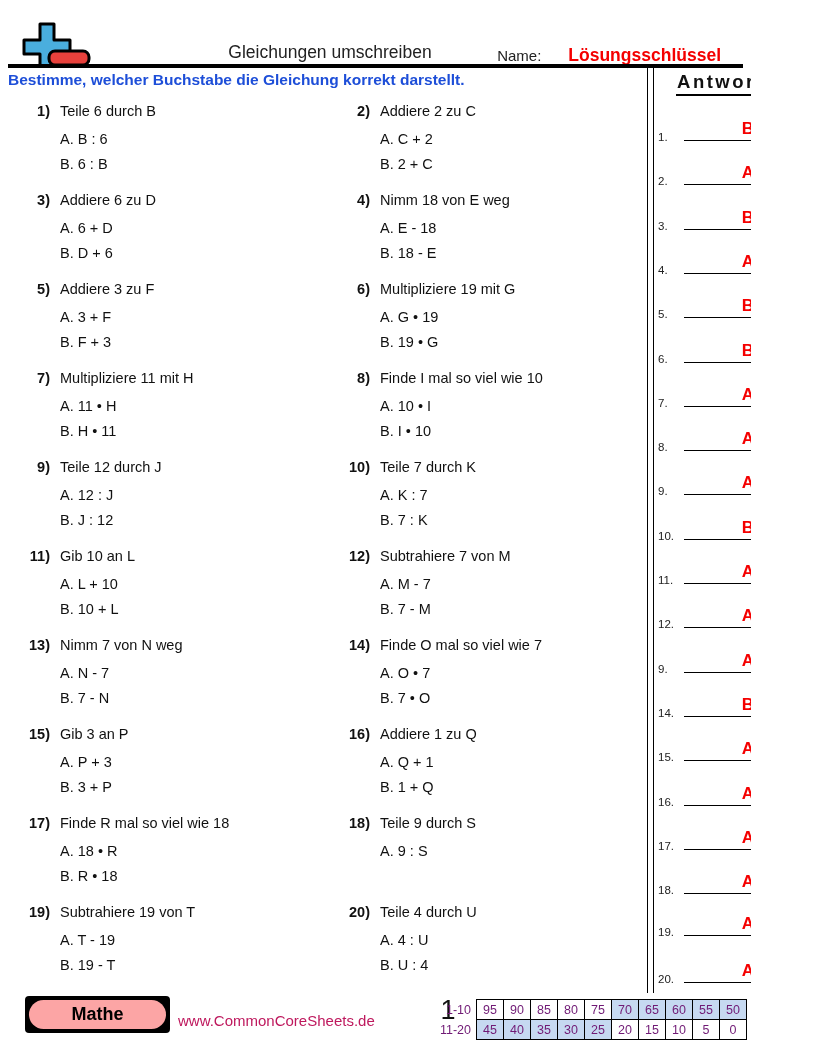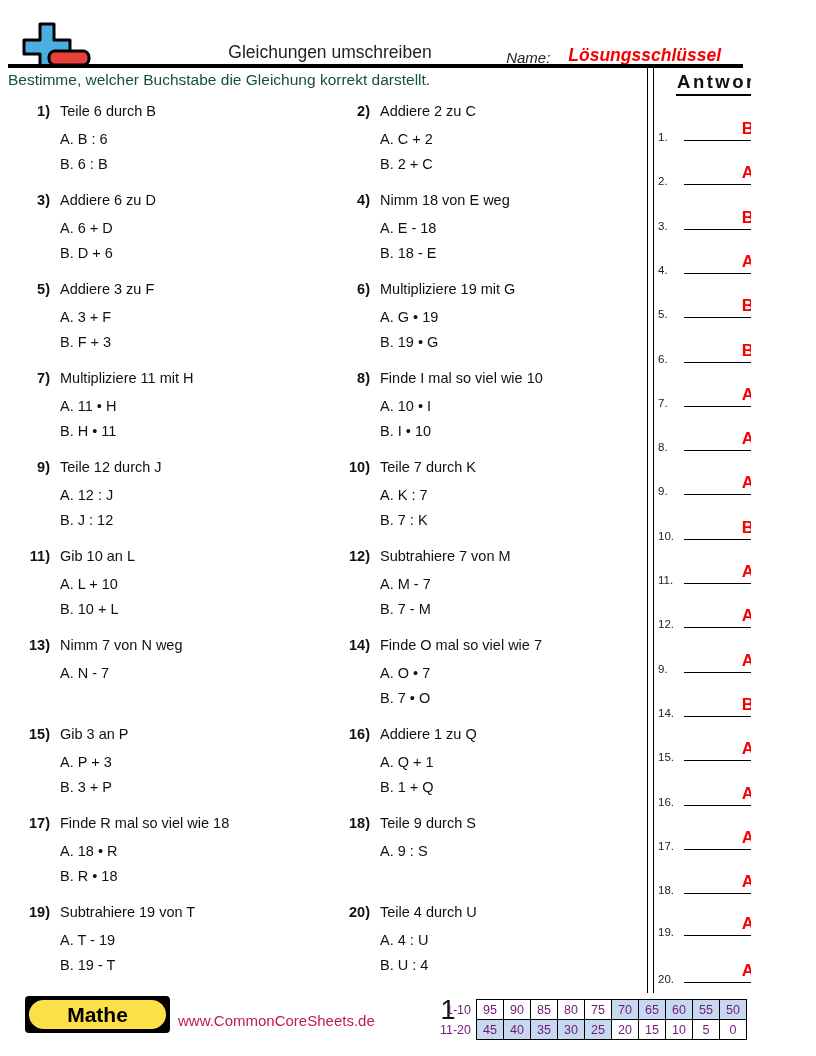--- a/index.html
+++ b/index.html
@@ -6,25 +6,25 @@
   .page{
     position:relative;width:751px;height:1056px;background:#fff;overflow:hidden;
     font-family:"Liberation Sans",sans-serif;color:#111;border-radius:24px;
   }
   
   .logo{position:absolute;left:16px;top:10px;width:95px;height:58px;}
   .page-title{
     position:absolute;left:0;top:42px;width:660px;text-align:center;
     font-size:17.5px;color:#222;
   }
-  .name-row{position:absolute;top:45px;right:30px;display:flex;align-items:flex-end;gap:18px;font-style:italic;}
+  .name-row{position:absolute;top:45px;right:30px;display:flex;align-items:center;gap:27px;}
   .name-label{font-size:15px;color:#222;}
   .key-label{font-size:17.5px;font-weight:bold;color:var(--accent-red);}
   .rule{position:absolute;left:8px;right:8px;top:64px;height:3.5px;background:#000;}
-  .instruction{position:absolute;left:8px;top:71px;font-size:15.5px;font-weight:normal;color:#14532d;}
+  .instruction{position:absolute;left:8px;top:71px;font-size:15.5px;font-weight:bold;color:#1d4ed8;}
   
   .vdivider{
     position:absolute;left:647px;top:67px;height:926px;width:6.5px;box-sizing:border-box;
     border-left:1.8px solid #000;border-right:1.8px solid #000;
   }
   
   .questions{
     position:absolute;left:8px;top:97px;width:640px;
     display:grid;grid-template-columns:320px 320px;grid-auto-rows:89px;
   }
@@ -45,22 +45,22 @@
   .ans-item{position:absolute;left:652px;width:160px;height:36px;}
   .ans-num{position:absolute;left:6px;bottom:-2px;font-size:11.5px;color:#222;}
   .ans-letter{
     position:absolute;left:32px;right:0;bottom:2px;text-align:center;
     font-size:17px;font-weight:bold;color:var(--accent-red);
   }
   .ans-line{position:absolute;left:32px;right:0;bottom:0;border-bottom:1.6px solid #000;}
   
   .badge-outer{position:absolute;left:25px;top:996px;width:145px;height:37px;background:#000;border-radius:4px;}
   .badge-inner{
-    position:absolute;left:4px;top:4px;right:4px;bottom:4px;background:#fde047;border-radius:15px;
-    display:flex;align-items:center;justify-content:center;font-size:21px;font-weight:bold;color:#000;
+    position:absolute;left:4px;top:4px;right:4px;bottom:4px;background:#fca5a5;border-radius:15px;
+    display:flex;align-items:center;justify-content:center;font-size:18px;font-weight:bold;color:#000;
   }
   .website{position:absolute;left:178px;top:1012px;font-size:15px;color:#be185d;}
   .pagenum{position:absolute;left:398px;top:995px;width:100px;text-align:center;font-size:27px;color:#111;}
   .score-table{position:absolute;right:4px;top:999px;border-collapse:collapse;}
   .score-table td{font-size:12.5px;color:#701a75;}
   .score-table td.label{border:none;padding:0 5px 0 0;text-align:right;}
   .score-table td.val{border:1px solid #000;width:24px;height:19px;text-align:center;padding:0 1px;}
   .score-table td.val.hl{background:var(--hl-blue);}
 </style>
 </head>
@@ -182,20 +182,21 @@
     </div>
     <div class="q-opt first">A. M - 7</div>
     <div class="q-opt">B. 7 - M</div>
   </div>
       <div class="q">
     <div class="q-head">
       <span class="q-num">13)</span>
       <span class="q-text">Nimm 7 von N weg</span>
     </div>
     <div class="q-opt first">A. N - 7</div>
+    <div class="q-opt">B. 7 - N</div>
   </div>
       <div class="q">
     <div class="q-head">
       <span class="q-num">14)</span>
       <span class="q-text">Finde O mal so viel wie 7</span>
     </div>
     <div class="q-opt first">A. O • 7</div>
     <div class="q-opt">B. 7 • O</div>
   </div>
       <div class="q">

